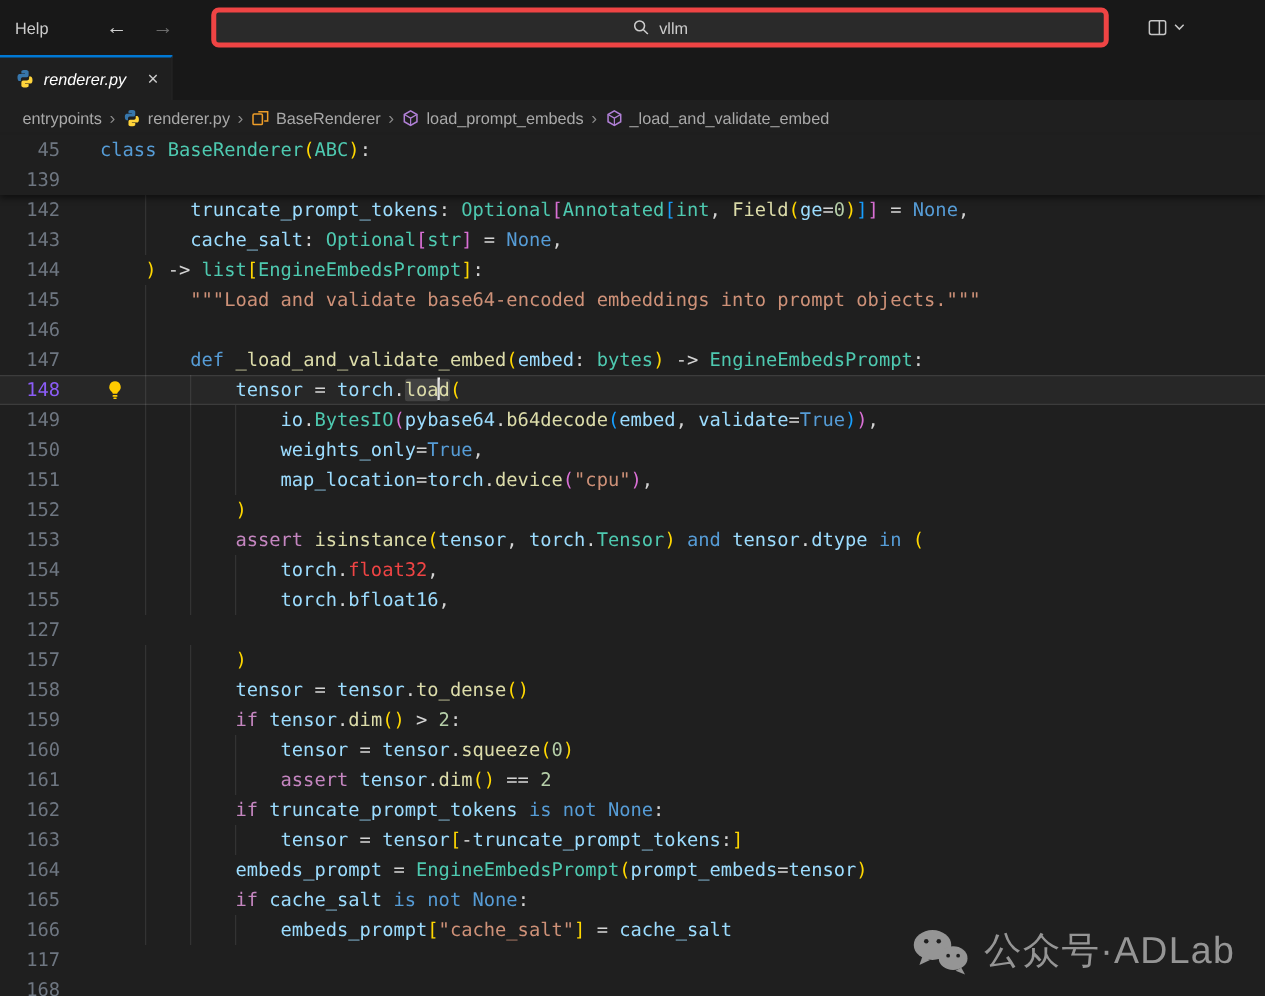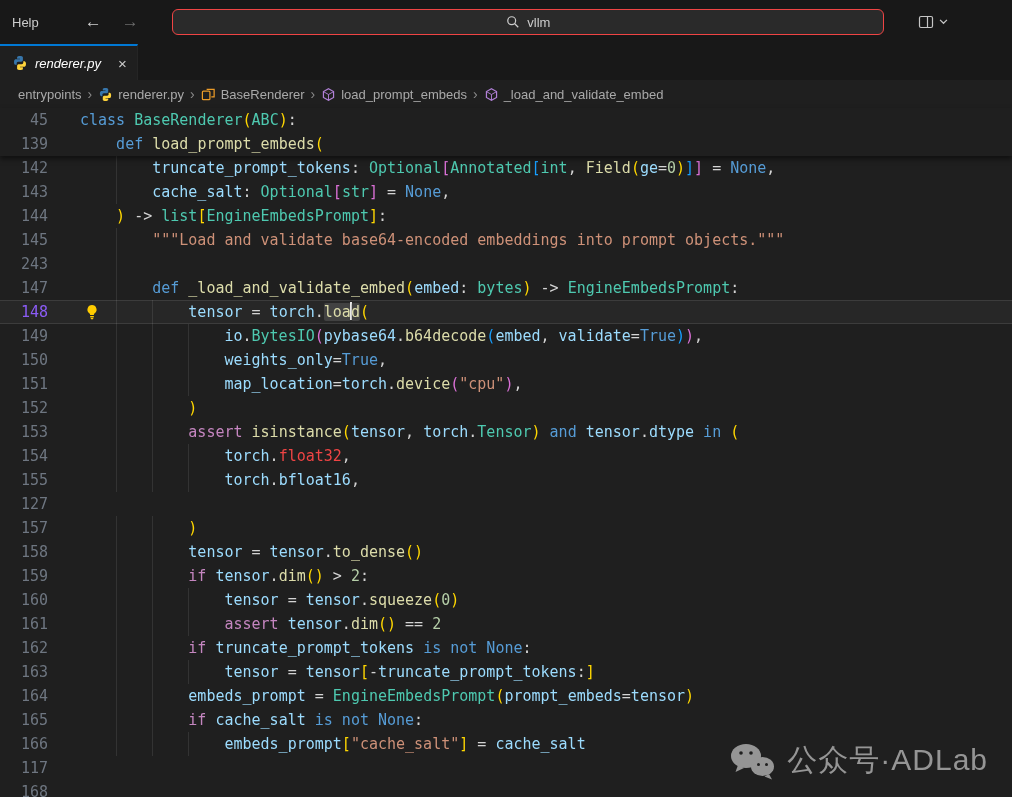--- a/index.html
+++ b/index.html
@@ -6,21 +6,21 @@
   html,body { width:1012px; height:797px; overflow:hidden; }
   body { background:#1f1f1f; font-family:"Liberation Sans", sans-serif; position:relative; }
 
   
   .titlebar { height:44px; background:#181818; display:flex; align-items:center; color:#cccccc; font-size:13px; }
   .menu-item { padding:0 12px; cursor:default; }
   .nav-arrows { margin-left:34px; display:flex; gap:20px; font-size:17px; }
   .arrow-back { color:#cfcfcf; }
   .arrow-fwd { color:#6b6b6b; }
   .search-wrap { flex:1; display:flex; justify-content:center; }
-  .searchbox { width:710px; height:24px; background:#2a2a2a; border:1px solid #ef4444; border-radius:6px;
+  .searchbox { width:710px; height:24px; background:#2a2a2a; border:4px solid #ef4444; border-radius:6px;
                display:flex; align-items:center; justify-content:center; gap:7px; color:#cccccc; }
   .layoutbtn { display:flex; align-items:center; gap:5px; margin-right:64px; color:#c5c5c5; }
 
   
   .tabbar { height:36px; background:#181818; display:flex; }
   .tab { height:34px; background:#1f1f1f; display:flex; align-items:center; padding:0 10px 0 12px; gap:7px;
          color:#ffffff; font-size:13px; font-style:italic; border-top:2px solid #0078d4; border-right:1px solid #252525; }
   .tab-close { font-style:normal; color:#cccccc; margin-left:10px; font-size:15px; line-height:1; }
 
   
@@ -144,28 +144,28 @@
           <path d="M8 8l5.4-3.1M8 8L2.6 4.9M8 8v6.2" fill="none" stroke="#B180D7" stroke-width="1"></path>
         </svg>
       </span>
       <span>_load_and_validate_embed</span>
     </span>
   </div>
 
 <div class="editor">
   <div class="sticky">
       <div class="code-line"><span class="ln">45</span><span class="lc"><span style="color: rgb(86, 156, 214);">class</span><span style="color: rgb(212, 212, 212);"> </span><span style="color: rgb(78, 201, 176);">BaseRenderer</span><span style="color: rgb(255, 215, 0);">(</span><span style="color: rgb(78, 201, 176);">ABC</span><span style="color: rgb(255, 215, 0);">)</span><span style="color: rgb(212, 212, 212);">:</span></span></div>
-      <div class="code-line"><span class="ln">139</span><span class="lc"><span class="ind"></span><span style="color: rgb(86, 156, 214);">def</span><span style="color: rgb(212, 212, 212);"> </span><span style="color: rgb(220, 220, 170);">load_prompt_embeds</span><span style="color: rgb(255, 215, 0);">(</span></span></div>
+      <div class="code-line"><span class="ln">139</span></div>
     </div>
   <div class="codearea">
       <div class="code-line"><span class="ln">142</span><span class="lc"><span class="ind"></span><span class="ind g"></span><span style="color: rgb(156, 220, 254);">truncate_prompt_tokens</span><span style="color: rgb(212, 212, 212);">: </span><span style="color: rgb(78, 201, 176);">Optional</span><span style="color: rgb(218, 112, 214);">[</span><span style="color: rgb(78, 201, 176);">Annotated</span><span style="color: rgb(23, 159, 255);">[</span><span style="color: rgb(78, 201, 176);">int</span><span style="color: rgb(212, 212, 212);">, </span><span style="color: rgb(220, 220, 170);">Field</span><span style="color: rgb(255, 215, 0);">(</span><span style="color: rgb(156, 220, 254);">ge</span><span style="color: rgb(212, 212, 212);">=</span><span style="color: rgb(181, 206, 168);">0</span><span style="color: rgb(255, 215, 0);">)</span><span style="color: rgb(23, 159, 255);">]</span><span style="color: rgb(218, 112, 214);">]</span><span style="color: rgb(212, 212, 212);"> = </span><span style="color: rgb(86, 156, 214);">None</span><span style="color: rgb(212, 212, 212);">,</span></span></div>
       <div class="code-line"><span class="ln">143</span><span class="lc"><span class="ind"></span><span class="ind g"></span><span style="color: rgb(156, 220, 254);">cache_salt</span><span style="color: rgb(212, 212, 212);">: </span><span style="color: rgb(78, 201, 176);">Optional</span><span style="color: rgb(218, 112, 214);">[</span><span style="color: rgb(78, 201, 176);">str</span><span style="color: rgb(218, 112, 214);">]</span><span style="color: rgb(212, 212, 212);"> = </span><span style="color: rgb(86, 156, 214);">None</span><span style="color: rgb(212, 212, 212);">,</span></span></div>
       <div class="code-line"><span class="ln">144</span><span class="lc"><span class="ind"></span><span style="color: rgb(255, 215, 0);">)</span><span style="color: rgb(212, 212, 212);"> -&gt; </span><span style="color: rgb(78, 201, 176);">list</span><span style="color: rgb(255, 215, 0);">[</span><span style="color: rgb(78, 201, 176);">EngineEmbedsPrompt</span><span style="color: rgb(255, 215, 0);">]</span><span style="color: rgb(212, 212, 212);">:</span></span></div>
       <div class="code-line"><span class="ln">145</span><span class="lc"><span class="ind"></span><span class="ind g"></span><span style="color: rgb(206, 145, 120);">"""Load and validate base64-encoded embeddings into prompt objects."""</span></span></div>
-      <div class="code-line"><span class="ln">243</span><span class="lc"><span class="ind"></span><span class="ind g"></span></span></div>
+      <div class="code-line"><span class="ln">146</span><span class="lc"><span class="ind"></span><span class="ind g"></span></span></div>
       <div class="code-line"><span class="ln">147</span><span class="lc"><span class="ind"></span><span class="ind g"></span><span style="color: rgb(86, 156, 214);">def</span><span style="color: rgb(212, 212, 212);"> </span><span style="color: rgb(220, 220, 170);">_load_and_validate_embed</span><span style="color: rgb(255, 215, 0);">(</span><span style="color: rgb(156, 220, 254);">embed</span><span style="color: rgb(212, 212, 212);">: </span><span style="color: rgb(78, 201, 176);">bytes</span><span style="color: rgb(255, 215, 0);">)</span><span style="color: rgb(212, 212, 212);"> -&gt; </span><span style="color: rgb(78, 201, 176);">EngineEmbedsPrompt</span><span style="color: rgb(212, 212, 212);">:</span></span></div>
       <div class="code-line active"><span class="ln">148</span><span class="bulb"><svg width="16" height="16" viewBox="0 0 16 16">
             <path fill="#FFCC00" d="M8 1a4.6 4.6 0 0 0-2.7 8.3c.5.4.9 1 .9 1.7h3.6c0-.7.4-1.3.9-1.7A4.6 4.6 0 0 0 8 1z"></path>
             <rect x="6" y="12" width="4" height="1.4" rx="0.7" fill="#FFCC00"></rect>
             <rect x="6.6" y="14" width="2.8" height="1.2" rx="0.6" fill="#FFCC00"></rect>
           </svg></span><span class="lc"><span class="ind"></span><span class="ind g"></span><span class="ind g"></span><span style="color: rgb(156, 220, 254);">tensor</span><span style="color: rgb(212, 212, 212);"> = </span><span style="color: rgb(156, 220, 254);">torch</span><span style="color: rgb(212, 212, 212);">.</span><span class="hl" style="color: rgb(220, 220, 170);">loa</span><span class="caret"></span><span class="hl" style="color: rgb(220, 220, 170);">d</span><span style="color: rgb(255, 215, 0);">(</span></span></div>
       <div class="code-line"><span class="ln">149</span><span class="lc"><span class="ind"></span><span class="ind g"></span><span class="ind g"></span><span class="ind g"></span><span style="color: rgb(156, 220, 254);">io</span><span style="color: rgb(212, 212, 212);">.</span><span style="color: rgb(78, 201, 176);">BytesIO</span><span style="color: rgb(218, 112, 214);">(</span><span style="color: rgb(156, 220, 254);">pybase64</span><span style="color: rgb(212, 212, 212);">.</span><span style="color: rgb(220, 220, 170);">b64decode</span><span style="color: rgb(23, 159, 255);">(</span><span style="color: rgb(156, 220, 254);">embed</span><span style="color: rgb(212, 212, 212);">, </span><span style="color: rgb(156, 220, 254);">validate</span><span style="color: rgb(212, 212, 212);">=</span><span style="color: rgb(86, 156, 214);">True</span><span style="color: rgb(23, 159, 255);">)</span><span style="color: rgb(218, 112, 214);">)</span><span style="color: rgb(212, 212, 212);">,</span></span></div>
       <div class="code-line"><span class="ln">150</span><span class="lc"><span class="ind"></span><span class="ind g"></span><span class="ind g"></span><span class="ind g"></span><span style="color: rgb(156, 220, 254);">weights_only</span><span style="color: rgb(212, 212, 212);">=</span><span style="color: rgb(86, 156, 214);">True</span><span style="color: rgb(212, 212, 212);">,</span></span></div>
       <div class="code-line"><span class="ln">151</span><span class="lc"><span class="ind"></span><span class="ind g"></span><span class="ind g"></span><span class="ind g"></span><span style="color: rgb(156, 220, 254);">map_location</span><span style="color: rgb(212, 212, 212);">=</span><span style="color: rgb(156, 220, 254);">torch</span><span style="color: rgb(212, 212, 212);">.</span><span style="color: rgb(220, 220, 170);">device</span><span style="color: rgb(218, 112, 214);">(</span><span style="color: rgb(206, 145, 120);">"cpu"</span><span style="color: rgb(218, 112, 214);">)</span><span style="color: rgb(212, 212, 212);">,</span></span></div>
       <div class="code-line"><span class="ln">152</span><span class="lc"><span class="ind"></span><span class="ind g"></span><span class="ind g"></span><span style="color: rgb(255, 215, 0);">)</span></span></div>

